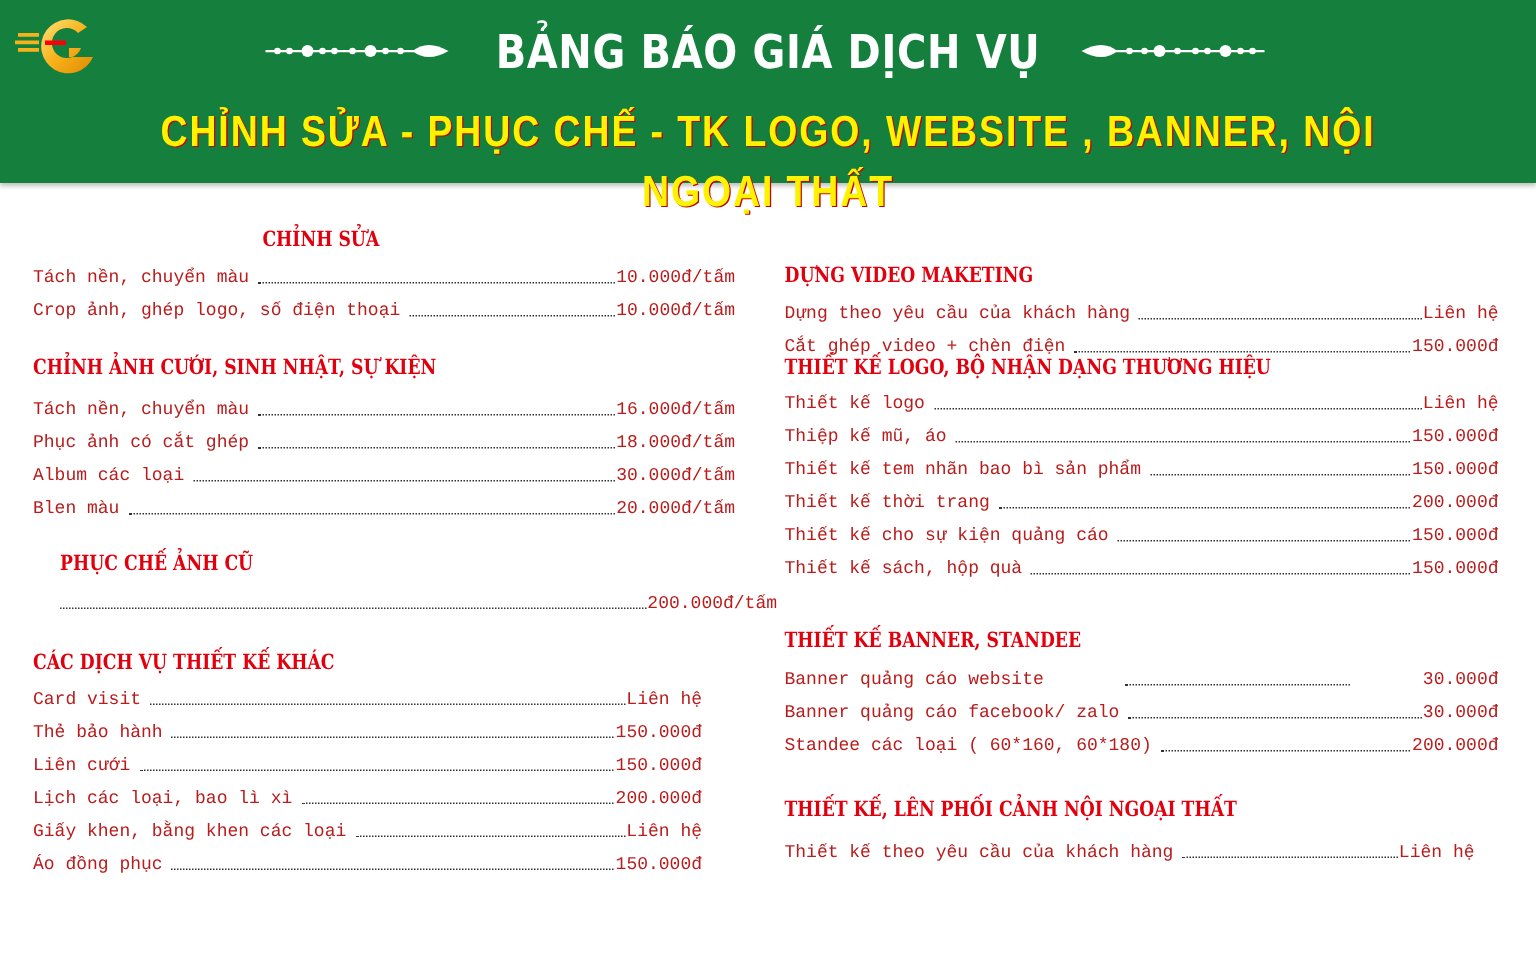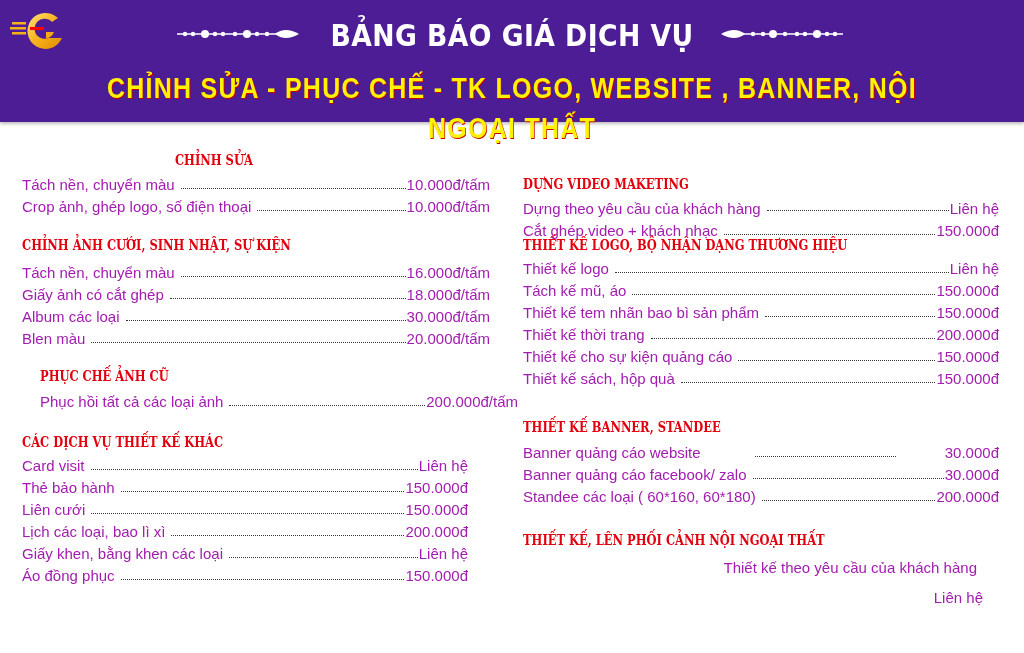--- a/index.html
+++ b/index.html
@@ -1,21 +1,21 @@
 <!DOCTYPE html>
 <html><head>
   <meta charset="utf-8">
   <style>
     * { margin: 0; padding: 0; box-sizing: border-box; }
     html, body { width: 1024px; height: 653px; background: #ffffff; overflow: hidden; }
     body { position: relative; font-family: "Liberation Sans", sans-serif; color: #222; }
 
     .header {
       position: absolute; left: 0; top: 0; width: 1024px; height: 122px;
-      background: #4c1d95;
+      background: #15803d;
       box-shadow: 0 2px 3px rgba(0,0,0,0.25);
     }
     .logo { position: absolute; left: 10px; top: 8px; width: 60px; height: 44px; }
     .title {
       position: absolute; left: 0; width: 1024px; top: 10px; text-align: center;
       color: #ffffff; font-family: "DejaVu Sans", sans-serif; font-weight: bold;
       font-size: 31px; letter-spacing: 0.5px; line-height: 50px;
       transform: scaleX(0.86);
     }
     .ornament { position: absolute; top: 26px; height: 16px; }
@@ -30,21 +30,21 @@
     }
 
     .section { position: absolute; }
     .sec-title {
       color: #e3000e; font-family: "DejaVu Serif", serif; font-weight: bold;
       font-size: 14px; letter-spacing: 0px; line-height: 18px; white-space: nowrap;
       transform-origin: left center; transform: scaleX(0.82);
     }
     .row {
       position: relative; display: flex; align-items: flex-end; white-space: nowrap;
-      font-family: Liberation Sans, sans-serif; font-size: 15px; color: #a21caf;
+      font-family: Liberation Mono, monospace; font-size: 12px; color: #b91c1c;
       line-height: 22px; height: 22px;
     }
     .row .label { flex: 0 0 auto; padding-right: 6px; transform-origin: left bottom; }
     .row .dots {
       flex: 1 1 auto; height: 10px; margin-bottom: 7px;
       border-bottom: 1px dotted #333;
     }
     .row .price { flex: 0 0 auto; padding-left: 1px; }
   </style>
 </head>
@@ -118,40 +118,39 @@
 </div>
 
 <div class="section" style="left:22px; top:236px; width:468px;">
   <div class="sec-title">CHỈNH ẢNH CƯỚI, SINH NHẬT, SỰ KIỆN</div>
   <div class="row" style="margin-top:8px;">
     <span class="label">Tách nền, chuyển màu</span>
     <span class="dots"></span>
     <span class="price">16.000đ/tấm</span>
   </div>
   <div class="row">
-    <span class="label">Giấy ảnh có cắt ghép</span>
+    <span class="label">Phục ảnh có cắt ghép</span>
     <span class="dots"></span>
     <span class="price">18.000đ/tấm</span>
   </div>
   <div class="row">
     <span class="label">Album các loại</span>
     <span class="dots"></span>
     <span class="price">30.000đ/tấm</span>
   </div>
   <div class="row">
     <span class="label">Blen màu</span>
     <span class="dots"></span>
     <span class="price">20.000đ/tấm</span>
   </div>
 </div>
 
 <div class="section" style="left:40px; top:367px; width:478px;">
   <div class="sec-title">PHỤC CHẾ  ẢNH CŨ</div>
   <div class="row" style="margin-top:6px;">
-    <span class="label">Phục hồi tất cả các loại ảnh</span>
     <span class="dots"></span>
     <span class="price"> 200.000đ/tấm</span>
   </div>
 </div>
 
 <div class="section" style="left:22px; top:433px; width:446px;">
   <div class="sec-title">CÁC DỊCH VỤ THIẾT KẾ KHÁC</div>
   <div class="row" style="margin-top:4px;text-align:center;">
     <span class="label">Card visit</span>
     <span class="dots"></span>
@@ -179,41 +178,41 @@
   </div>
   <div class="row">
     <span class="label">Áo đồng phục</span>
     <span class="dots"></span>
     <span class="price"> 150.000đ</span>
   </div>
 </div>
 
 <div class="section" style="left:523px; top:151px; width:476px;margin-top:24px;">
   <div class="sec-title">DỰNG VIDEO MAKETING</div>
-  <div class="row" style="margin-top:5px;align-items:center;">
+  <div class="row" style="margin-top:5px;">
     <span class="label">Dựng theo yêu cầu của khách hàng</span>
     <span class="dots"></span>
     <span class="price"> Liên hệ</span>
   </div>
   <div class="row">
-    <span class="label">Cắt ghép video + khách nhạc</span>
+    <span class="label">Cắt ghép video + chèn điện</span>
     <span class="dots"></span>
     <span class="price">150.000đ</span>
   </div>
 </div>
 
 <div class="section" style="left:523px; top:236px; width:476px;">
   <div class="sec-title">THIẾT KẾ LOGO, BỘ NHẬN DẠNG THƯƠNG HIỆU</div>
   <div class="row" style="margin-top:4px;">
     <span class="label">Thiết kế logo</span>
     <span class="dots"></span>
     <span class="price">Liên hệ</span>
   </div>
   <div class="row">
-    <span class="label">Tách kế mũ, áo</span>
+    <span class="label">Thiệp kế mũ, áo</span>
     <span class="dots"></span>
     <span class="price">150.000đ</span>
   </div>
   <div class="row">
     <span class="label">Thiết kế tem nhãn bao bì sản phẩm</span>
     <span class="dots"></span>
     <span class="price">150.000đ</span>
   </div>
   <div class="row">
     <span class="label">Thiết kế thời trang</span>
@@ -246,18 +245,18 @@
   </div>
   <div class="row">
     <span class="label">Standee các loại ( 60*160, 60*180)</span>
     <span class="dots"></span>
     <span class="price">200.000đ</span>
   </div>
 </div>
 
 <div class="section" style="left:523px; top:531px; width:460px;">
   <div class="sec-title">THIẾT KẾ, LÊN PHỐI CẢNH NỘI NGOẠI THẤT</div>
-  <div class="row" style="margin-top:8px;flex-direction:column;">
+  <div class="row" style="margin-top:8px;">
     <span class="label">Thiết kế theo yêu cầu của khách hàng</span>
     <span class="dots"></span>
     <span class="price">Liên hệ</span>
   </div>
 </div>
 
 </body></html>

